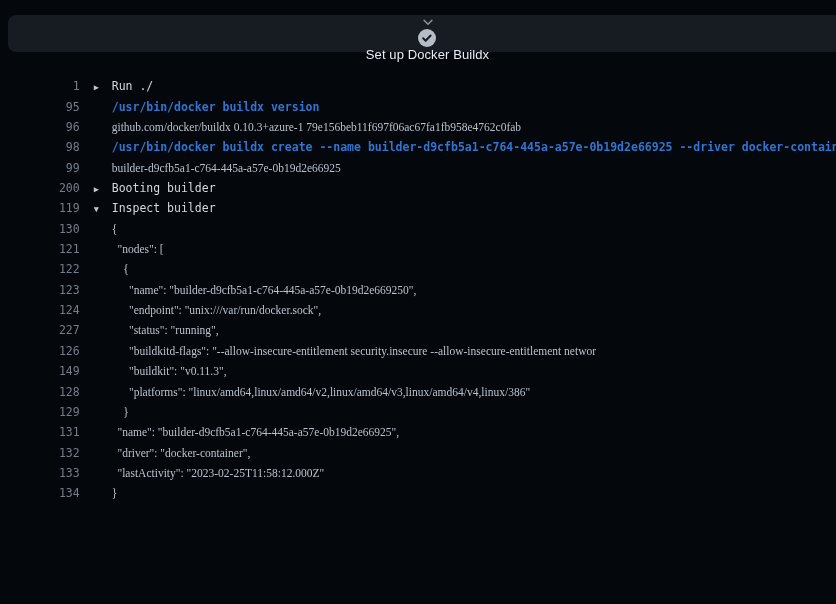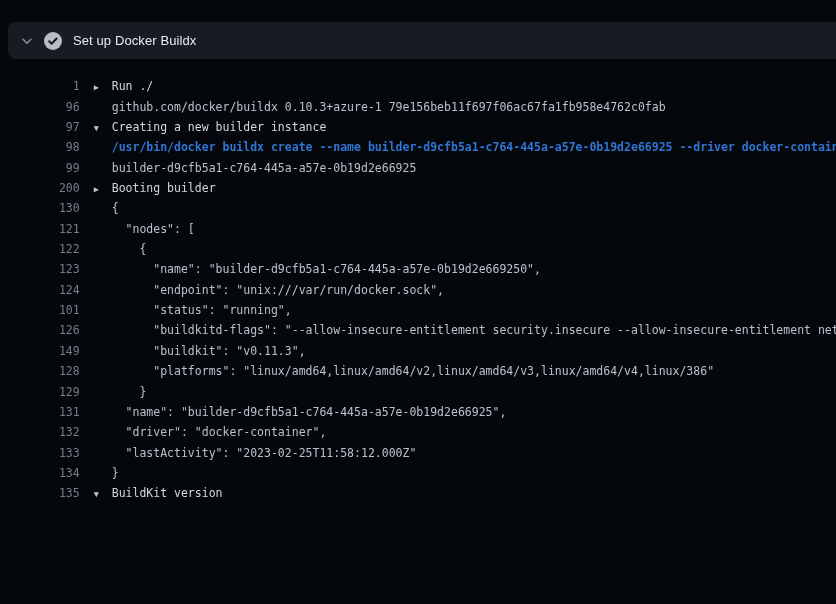--- a/index.html
+++ b/index.html
@@ -5,23 +5,23 @@
   html,body{margin:0;padding:0;}
   body{
     width:836px;height:604px;overflow:hidden;
     background:#04070c;
     font-family:"Liberation Sans","DejaVu Sans",sans-serif;
   }
   .panel{position:relative;width:836px;height:604px;}
 
   
   .step-header{
-    position:absolute;left:8px;top:22px;right:0;height:37px;
+    position:absolute;left:8px;top:15px;right:0;height:37px;
     background:#171b22;border-radius:8px 0 0 8px;
-    display:flex;align-items:center;cursor:pointer;
+    display:flex;align-items:center;cursor:pointer;flex-direction:column;
   }
   .chev{width:14px;height:14px;margin-left:12px;display:inline-flex;align-items:center;justify-content:center;}
   .status{width:18px;height:18px;margin-left:10px;display:inline-flex;}
   .step-title{
     margin-left:11px;color:#e8edf3;font-size:13px;font-weight:500;letter-spacing:.1px;
   }
 
   
   .log{
     position:absolute;top:45px;left:0;right:0;bottom:0;
@@ -35,21 +35,21 @@
     color:#767e89;cursor:pointer;
   }
   .body{margin-left:14px;}
   .arrow{
     display:inline-block;width:18px;color:#c0c7cf;font-size:8.5px;
     vertical-align:0.5px;
   }
   .row.group .txt{color:#d2d8df;}
   .row.group{cursor:pointer;}
   .row.command .txt{color:#3075d2;font-weight:700;}
-  .row.output .txt{color:#bac2cb;}
+  .row.output .txt{color:#bac2cb;font-family:Liberation Serif, serif;}
 </style>
 </head>
 <body>
 
 <div class="panel">
 
   <div class="step-header">
     <span class="chev">
       <svg width="14" height="14" viewBox="0 0 16 16" fill="none">
         <path d="M3.5 6l4.5 4.5L12.5 6" stroke="#8b949e" stroke-width="1.7" stroke-linecap="round" stroke-linejoin="round"></path>
@@ -64,41 +64,44 @@
     <span class="step-title">Set up Docker Buildx</span>
   </div>
 
   <div class="log" id="log">
   <div class="row group">
     <span class="num">1</span><span class="body"><span class="arrow">▶</span><span class="txt">Run ./</span></span>
   </div>
 
 
 
+  <div class="row command">
+    <span class="num">95</span><span class="body"><span class="arrow"></span><span class="txt">/usr/bin/docker buildx version</span></span>
+  </div>
 
   <div class="row output">
     <span class="num">96</span><span class="body"><span class="arrow"></span><span class="txt">github.com/docker/buildx 0.10.3+azure-1 79e156beb11f697f06ac67fa1fb958e4762c0fab</span></span>
   </div>
 
-  <div class="row group">
-    <span class="num">97</span><span class="body"><span class="arrow">▼</span><span class="txt">Creating a new builder instance</span></span>
-  </div>
 
   <div class="row command">
     <span class="num">98</span><span class="body"><span class="arrow"></span><span class="txt">/usr/bin/docker buildx create --name builder-d9cfb5a1-c764-445a-a57e-0b19d2e66925 --driver docker-container</span></span>
   </div>
 
   <div class="row output">
     <span class="num">99</span><span class="body"><span class="arrow"></span><span class="txt">builder-d9cfb5a1-c764-445a-a57e-0b19d2e66925</span></span>
   </div>
 
   <div class="row group">
     <span class="num">200</span><span class="body"><span class="arrow">▶</span><span class="txt">Booting builder</span></span>
   </div>
 
+  <div class="row group">
+    <span class="num">119</span><span class="body"><span class="arrow">▼</span><span class="txt">Inspect builder</span></span>
+  </div>
 
   <div class="row output">
     <span class="num">130</span><span class="body"><span class="arrow"></span><span class="txt">{</span></span>
   </div>
 
   <div class="row output">
     <span class="num">121</span><span class="body"><span class="arrow"></span><span class="txt">  "nodes": [</span></span>
   </div>
 
   <div class="row output">
@@ -107,21 +110,21 @@
 
   <div class="row output">
     <span class="num">123</span><span class="body"><span class="arrow"></span><span class="txt">      "name": "builder-d9cfb5a1-c764-445a-a57e-0b19d2e669250",</span></span>
   </div>
 
   <div class="row output">
     <span class="num">124</span><span class="body"><span class="arrow"></span><span class="txt">      "endpoint": "unix:///var/run/docker.sock",</span></span>
   </div>
 
   <div class="row output">
-    <span class="num">101</span><span class="body"><span class="arrow"></span><span class="txt">      "status": "running",</span></span>
+    <span class="num">227</span><span class="body"><span class="arrow"></span><span class="txt">      "status": "running",</span></span>
   </div>
 
   <div class="row output">
     <span class="num">126</span><span class="body"><span class="arrow"></span><span class="txt">      "buildkitd-flags": "--allow-insecure-entitlement security.insecure --allow-insecure-entitlement networ</span></span>
   </div>
 
   <div class="row output">
     <span class="num">149</span><span class="body"><span class="arrow"></span><span class="txt">      "buildkit": "v0.11.3",</span></span>
   </div>
 
@@ -143,22 +146,19 @@
   </div>
 
   <div class="row output">
     <span class="num">133</span><span class="body"><span class="arrow"></span><span class="txt">  "lastActivity": "2023-02-25T11:58:12.000Z"</span></span>
   </div>
 
   <div class="row output">
     <span class="num">134</span><span class="body"><span class="arrow"></span><span class="txt">}</span></span>
   </div>
 
-  <div class="row group">
-    <span class="num">135</span><span class="body"><span class="arrow">▼</span><span class="txt">BuildKit version</span></span>
-  </div>
 
   <div class="row output">
     
   </div>
 </div>
 
 </div>
 
 </body></html>

